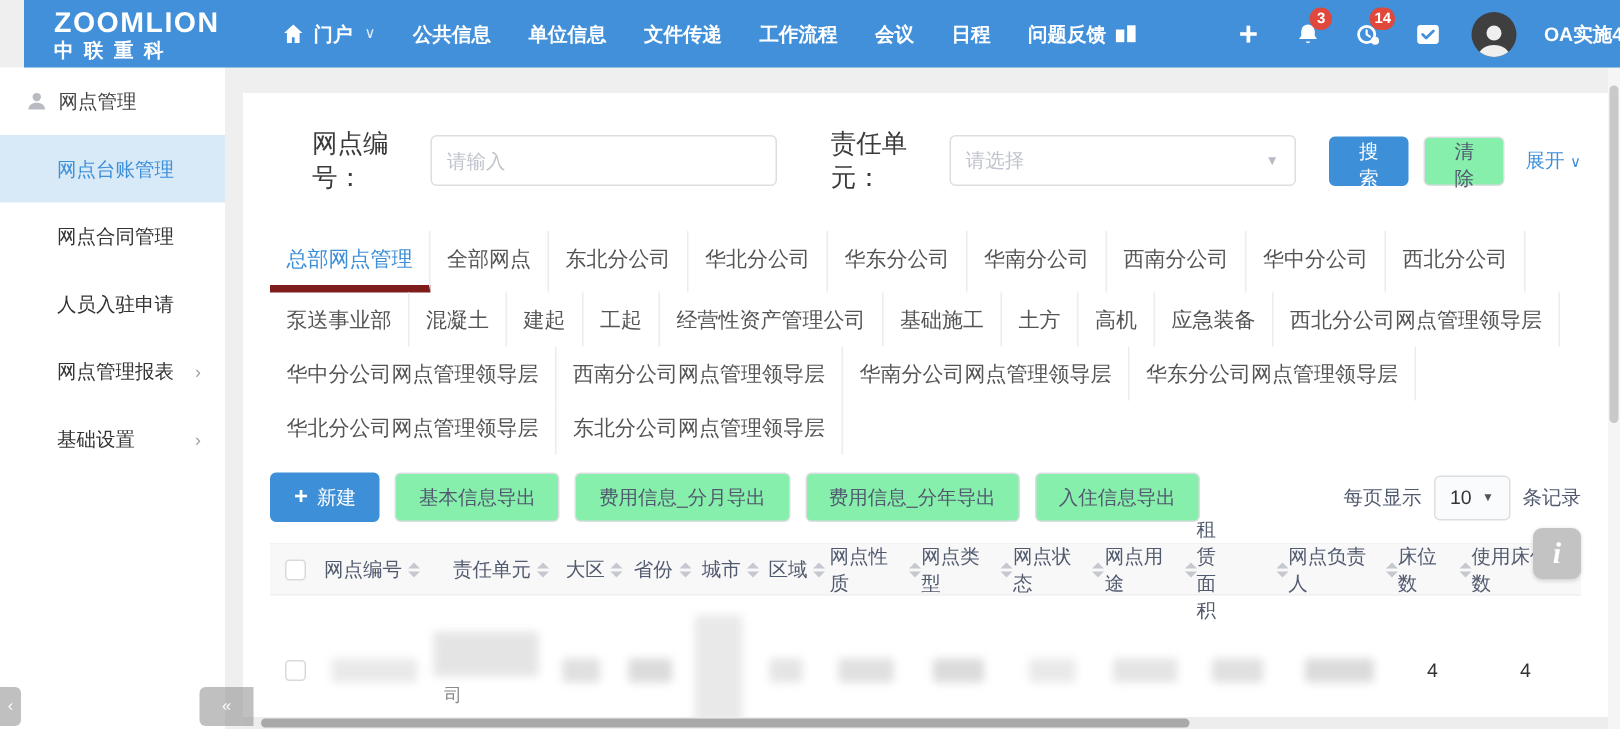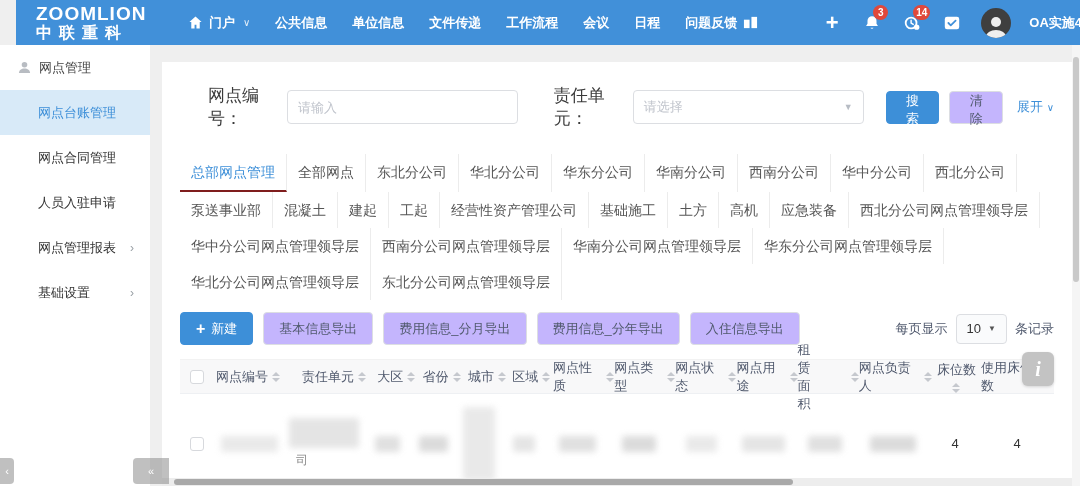--- a/index.html
+++ b/index.html
@@ -4,21 +4,21 @@
 <style>
   * { margin:0; padding:0; box-sizing:border-box; }
   html,body { width:1080px; height:486px; overflow:hidden; background:#efefef;
     font-family:"Liberation Sans","DejaVu Sans",sans-serif; }
 
   
   .header { position:absolute; top:0; left:16px; width:1080px; height:45px;
     background:#4190d9; display:flex; align-items:center; color:#fff; z-index:10; }
   .logo { margin-left:20px; width:130px; line-height:1; color:#fff; }
   .logo .l1 { font-size:19px; font-weight:800; letter-spacing:1px; }
-  .logo .l2 { font-size:16px; font-weight:800; letter-spacing:7px; margin-top:2px; }
+  .logo .l2 { font-size:13px; font-weight:800; letter-spacing:7px; margin-top:2px; }
   nav { display:flex; align-items:center; margin-left:22px; gap:25px; }
   .nav-item { display:flex; align-items:center; gap:6px; color:#fff; font-size:13px;
     font-weight:bold; cursor:pointer; white-space:nowrap; }
   .nav-caret { font-size:10px; opacity:.85; font-weight:normal; margin-left:2px; }
   .header-right { margin-left:auto; display:flex; align-items:center; gap:18px; margin-right:14px; }
   .hicon { position:relative; display:flex; align-items:center; justify-content:center;
     width:22px; height:22px; cursor:pointer; }
   .hicon.plus { font-size:22px; font-weight:bold; line-height:20px; }
   .badge { position:absolute; top:-7px; left:12px; min-width:15px; height:15px; padding:0 3px;
     background:#e0483b; border-radius:8px; font-size:10px; font-weight:bold; color:#fff;
@@ -45,33 +45,33 @@
   .t-input { width:272px; height:34px; border:1px solid #dcdee2; border-radius:4px;
     margin-left:8px; padding:0 10px; font-size:13px; color:#333;
     font-family:"Liberation Sans","DejaVu Sans",sans-serif; }
   .t-input::placeholder { color:#c0c4cc; }
   .f-label.second { margin-left:36px; }
   .sel { width:272px; height:34px; border:1px solid #dcdee2; border-radius:4px; margin-left:8px;
     display:flex; align-items:center; padding:0 10px; font-size:13px; color:#c0c4cc;
     cursor:pointer; background:#fff;justify-content:center; }
   .sel .sel-caret { margin-left:auto; color:#b7bcc4; font-size:9px; }
   .btn { height:33px; border-radius:4px; font-size:13px; cursor:pointer; border:1px solid #dcdee2;
-    background:#c4b5fd; color:#515a6e; padding:0 15px;
+    background:#86efac; color:#515a6e; padding:0 15px;
     font-family:"Liberation Sans","DejaVu Sans",sans-serif; }
   .btn.primary { background:#3d8fd8; border-color:#3d8fd8; color:#fff; }
   .btn.search { margin-left:22px; }
   .btn.clear { margin-left:10px; }
   .expand-link { margin-left:14px; color:#3d8fd8; font-size:13px; cursor:pointer; white-space:nowrap; }
   .expand-link .c { font-size:10px; }
 
   
   .tabs { display:flex; flex-wrap:wrap; margin-top:24px; }
   .tab { font-size:14px; color:#555; line-height:36px; padding:0 11px; cursor:pointer;
     border-right:1px solid #ececec; white-space:nowrap; }
-  .tab.active { color:#3d8fd8; border-bottom:2px solid #7f1d1d; }
+  .tab.active { color:#3d8fd8; border-bottom:5px solid #7f1d1d; }
 
   
   .toolbar { display:flex; align-items:center; margin-top:12px; }
   .toolbar .btn { margin-right:10px; }
   .btn.new { display:flex; align-items:center; gap:6px; float:left; }
   .btn.new .p { font-size:16px; font-weight:bold; line-height:0; }
   .page-size-wrap { margin-left:auto; display:flex; align-items:center; gap:8px;
     font-size:13px; color:#515a6e;justify-content:space-between; }
   .ps-select { border:1px solid #dcdee2; background:#fafbfc; border-radius:4px; height:30px;
     padding:0 10px; display:flex; align-items:center; gap:7px; font-size:13px; color:#333;
@@ -363,21 +363,21 @@
               <i class="dn"></i>
             </span>
           </div>
           <div class="th" style="width: 74px;">
             <span>网点负责人</span>
             <span class="sort">
               <i class="up"></i>
               <i class="dn"></i>
             </span>
           </div>
-          <div class="th" style="width: 50px; flex-direction: column;">
+          <div class="th" style="width: 50px;">
             <span>床位数</span>
             <span class="sort">
               <i class="up"></i>
               <i class="dn"></i>
             </span>
           </div>
           <div class="th" style="width: 74px;">
             <span>使用床位数</span>
             <span class="sort">
               <i class="up"></i>

